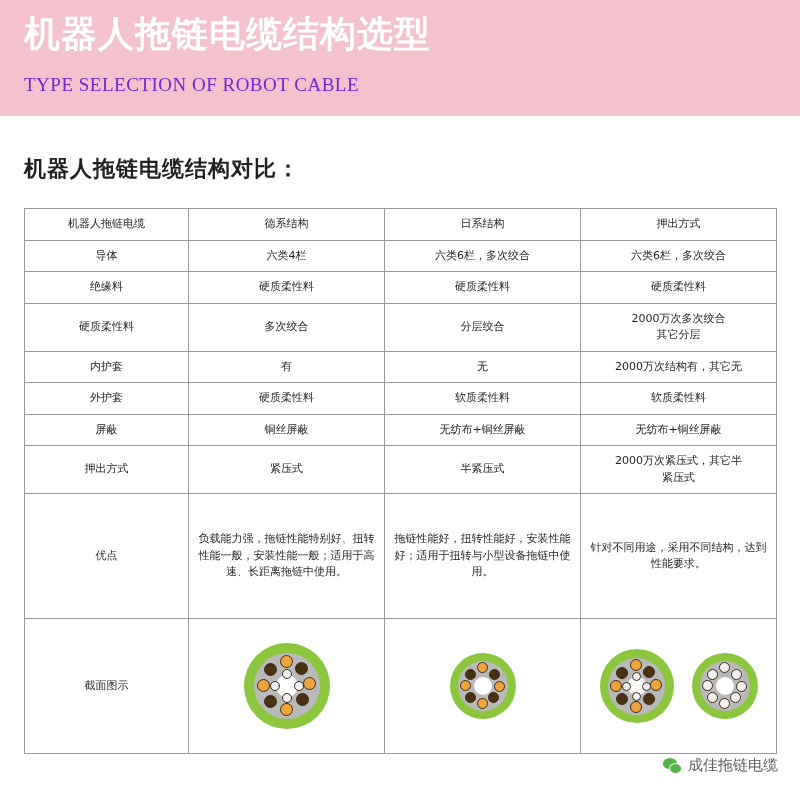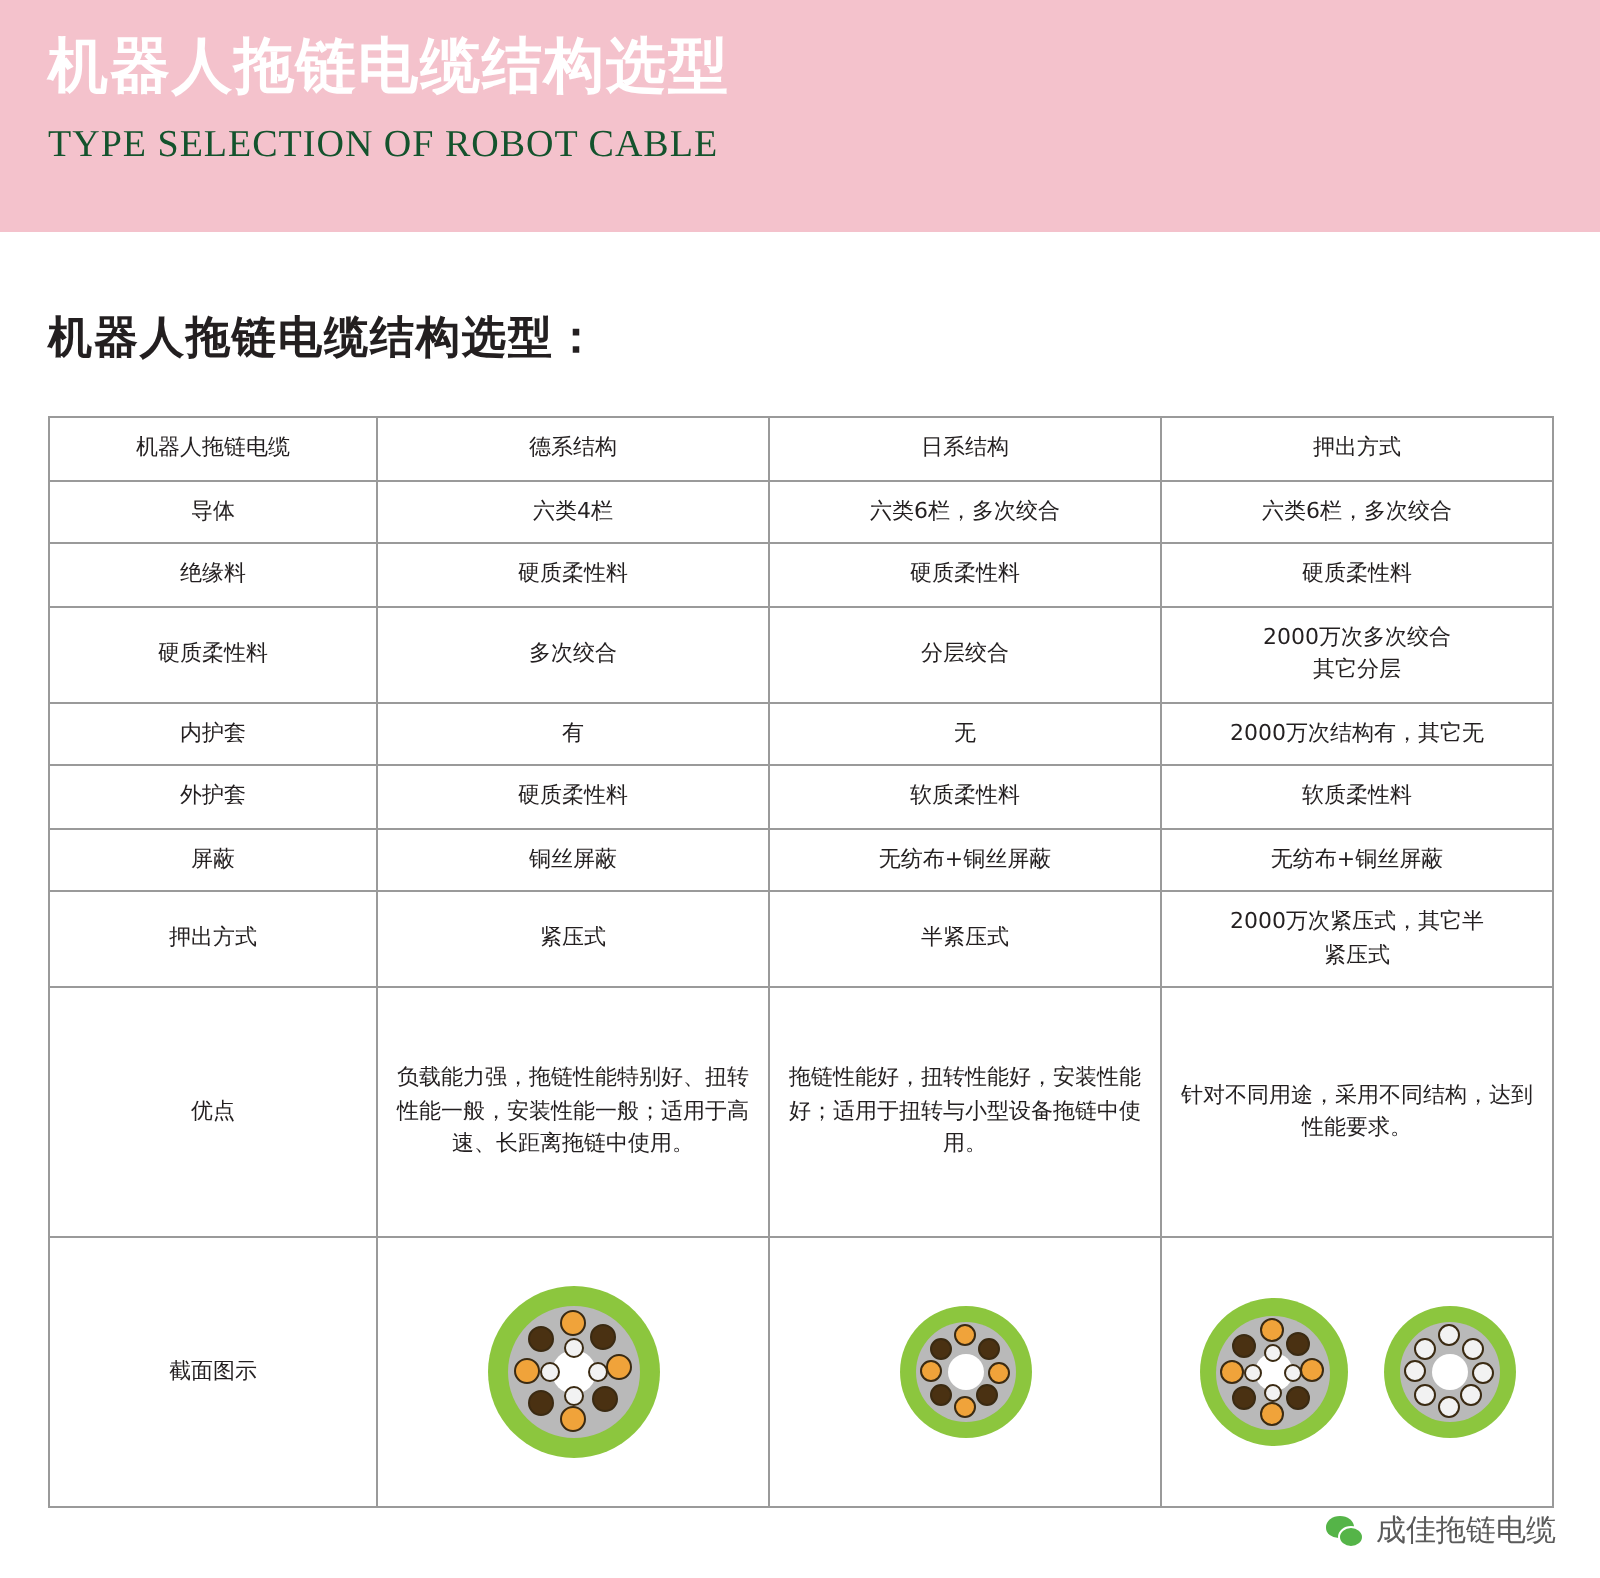--- a/index.html
+++ b/index.html
@@ -18,33 +18,33 @@
   
   .banner {
     width: 800px;
     height: 116px;
     background: #f4c2cc;
     position: relative;
     box-sizing: border-box;
     padding: 14px 0 0 24px;
   }
   .banner-title {
-    font-size: 30px;
+    font-size: 36px;
     font-weight: bold;
     color: #ffffff;
     letter-spacing: 1px;
     line-height: 40px;
     margin: 0;
     font-family: "DejaVu Sans", "Liberation Sans", sans-serif;
   }
   .banner-subtitle {
     font-size: 19px;
-    color: #14532d;
+    color: #6d28d9;
     letter-spacing: 0.5px;
-    margin-top: 8px;
+    margin-top: 20px;
     font-family: "Liberation Serif", serif;
     font-weight: normal;
   }
 
   
   .section-heading {
     margin: 38px 0 0 24px;
     font-size: 22px;
     font-weight: bold;
     color: #231f20;
@@ -176,21 +176,21 @@
 </head>
 <body>
 
 <div class="page">
 
   <div class="banner">
     <div class="banner-title">机器人拖链电缆结构选型</div>
     <div class="banner-subtitle">TYPE SELECTION OF ROBOT  CABLE</div>
   </div>
 
-  <div class="section-heading">机器人拖链电缆结构选型：</div>
+  <div class="section-heading">机器人拖链电缆结构对比：</div>
 
   <div class="table-wrap">
     <table class="cmp">
       <colgroup>
         <col class="c0">
           <col class="c1">
           <col class="c2">
           <col class="c3">
       </colgroup>
       <tbody>

